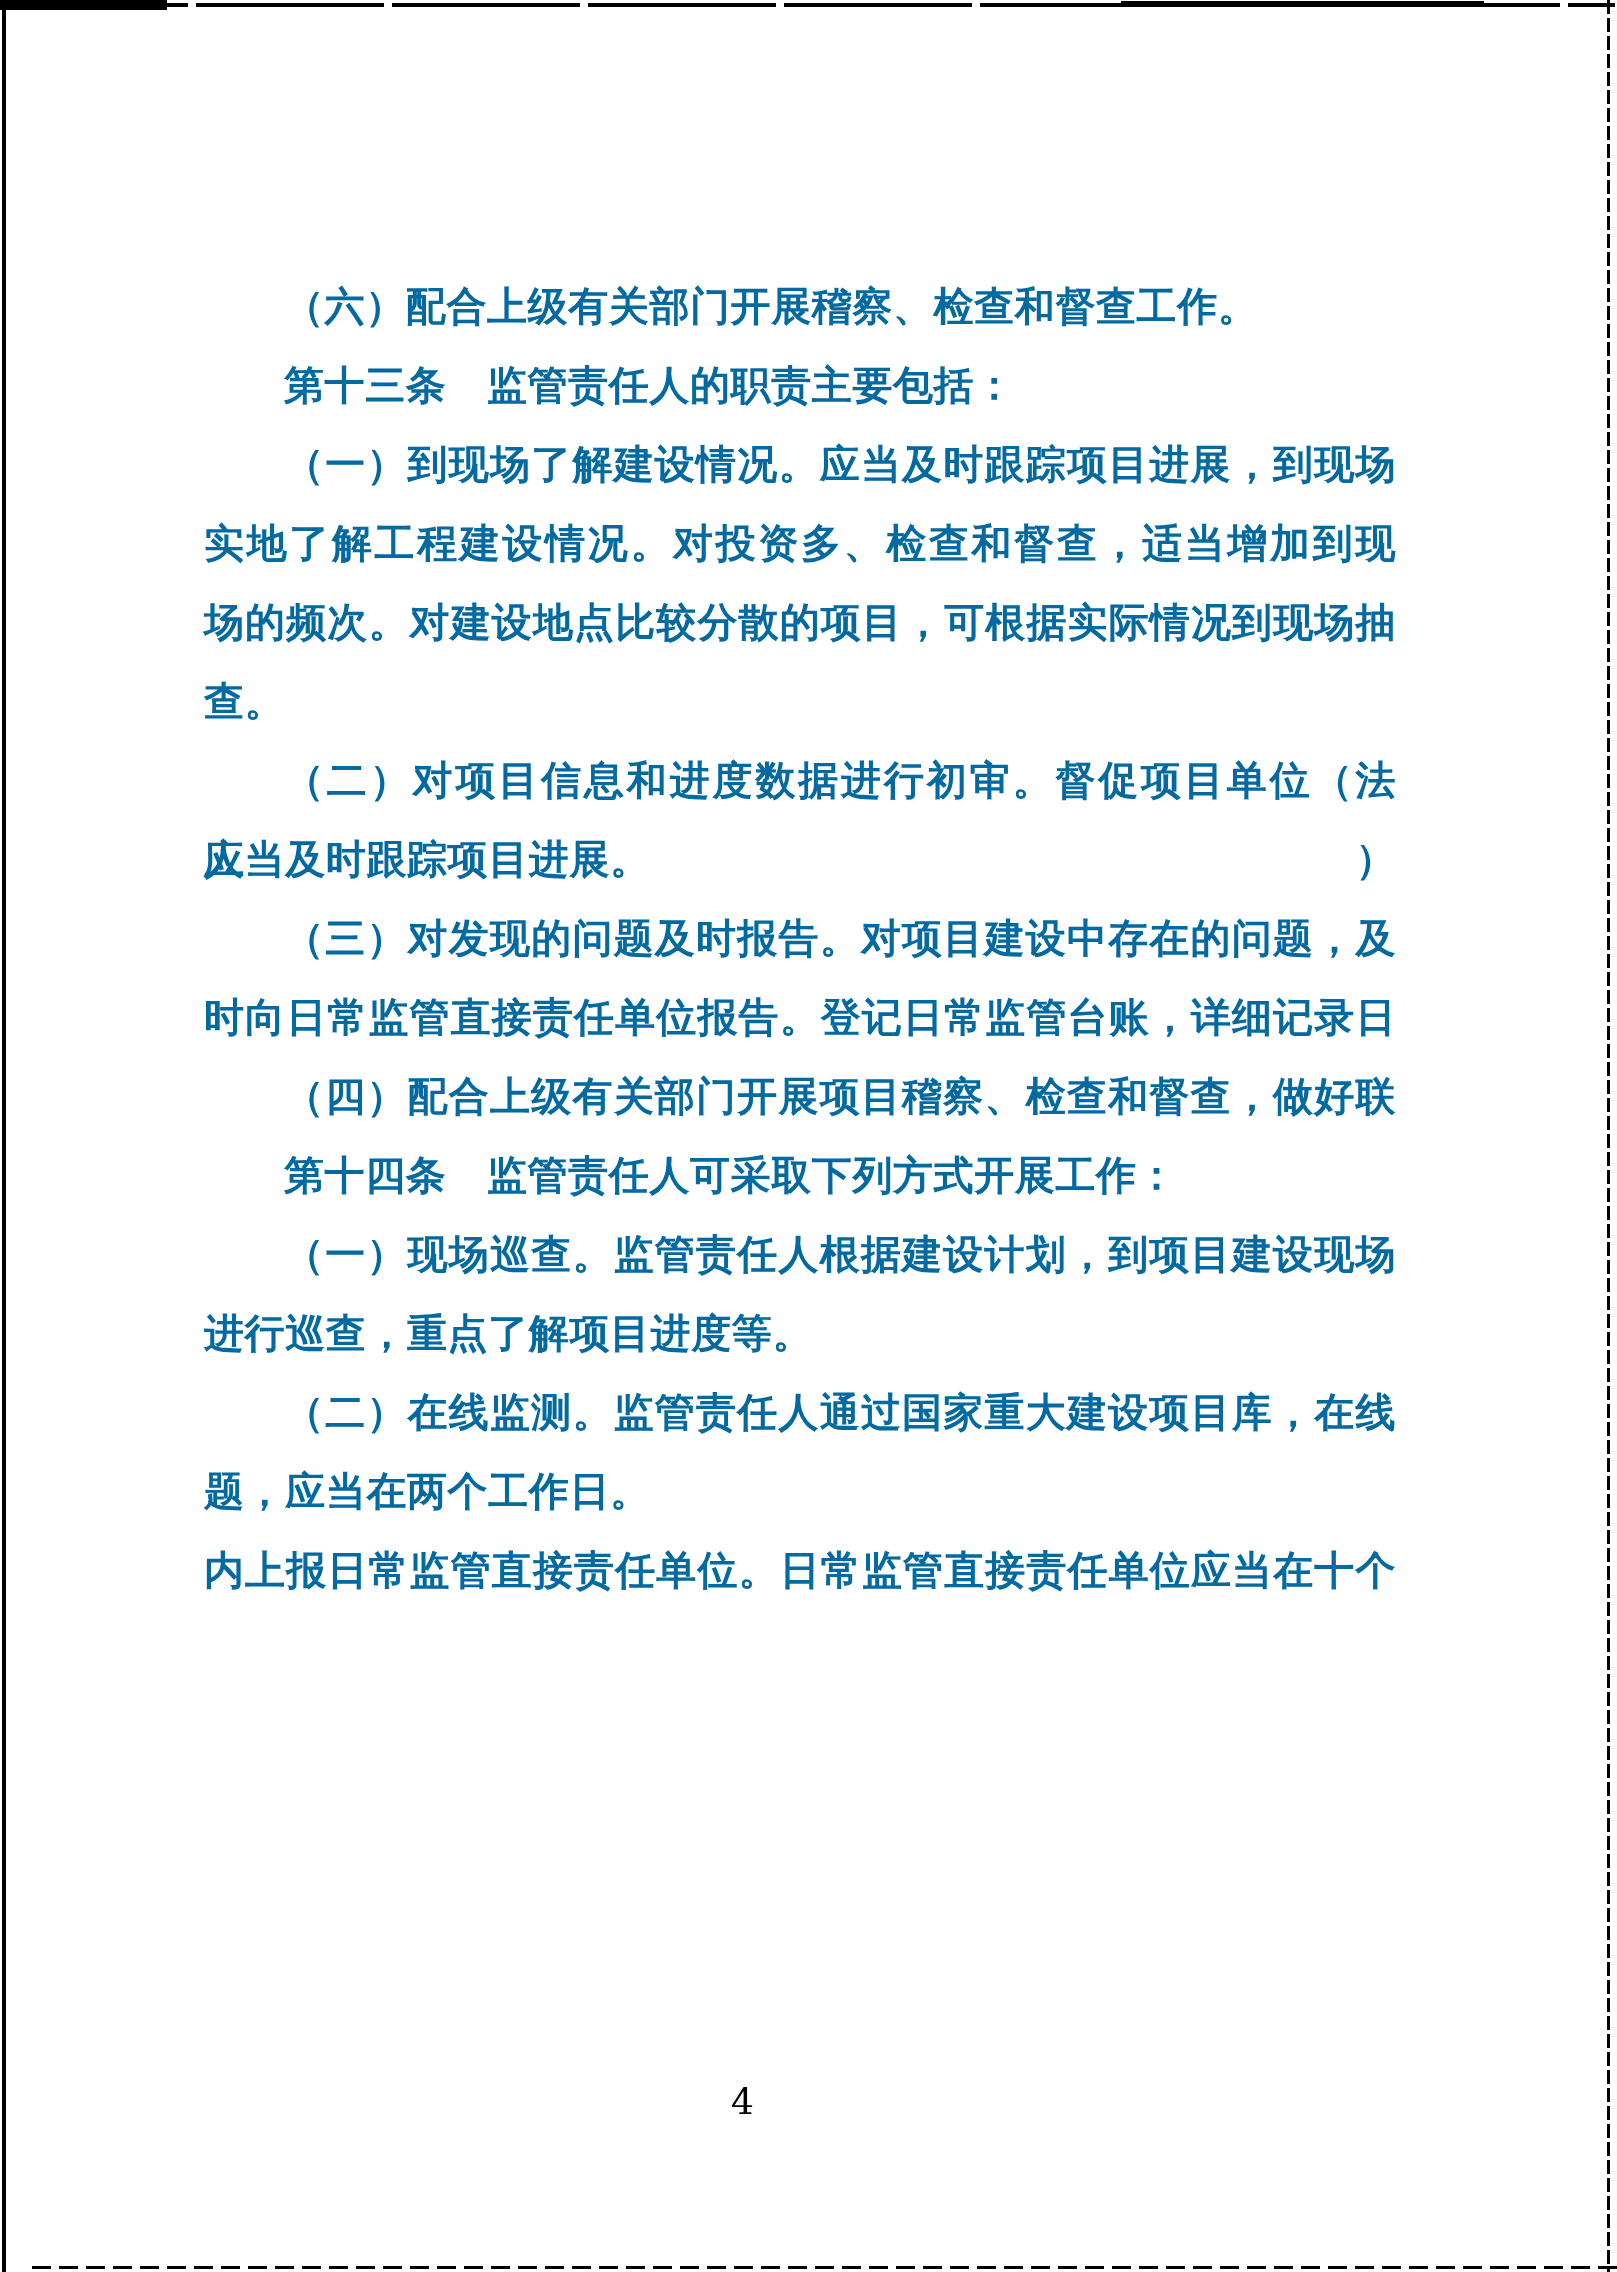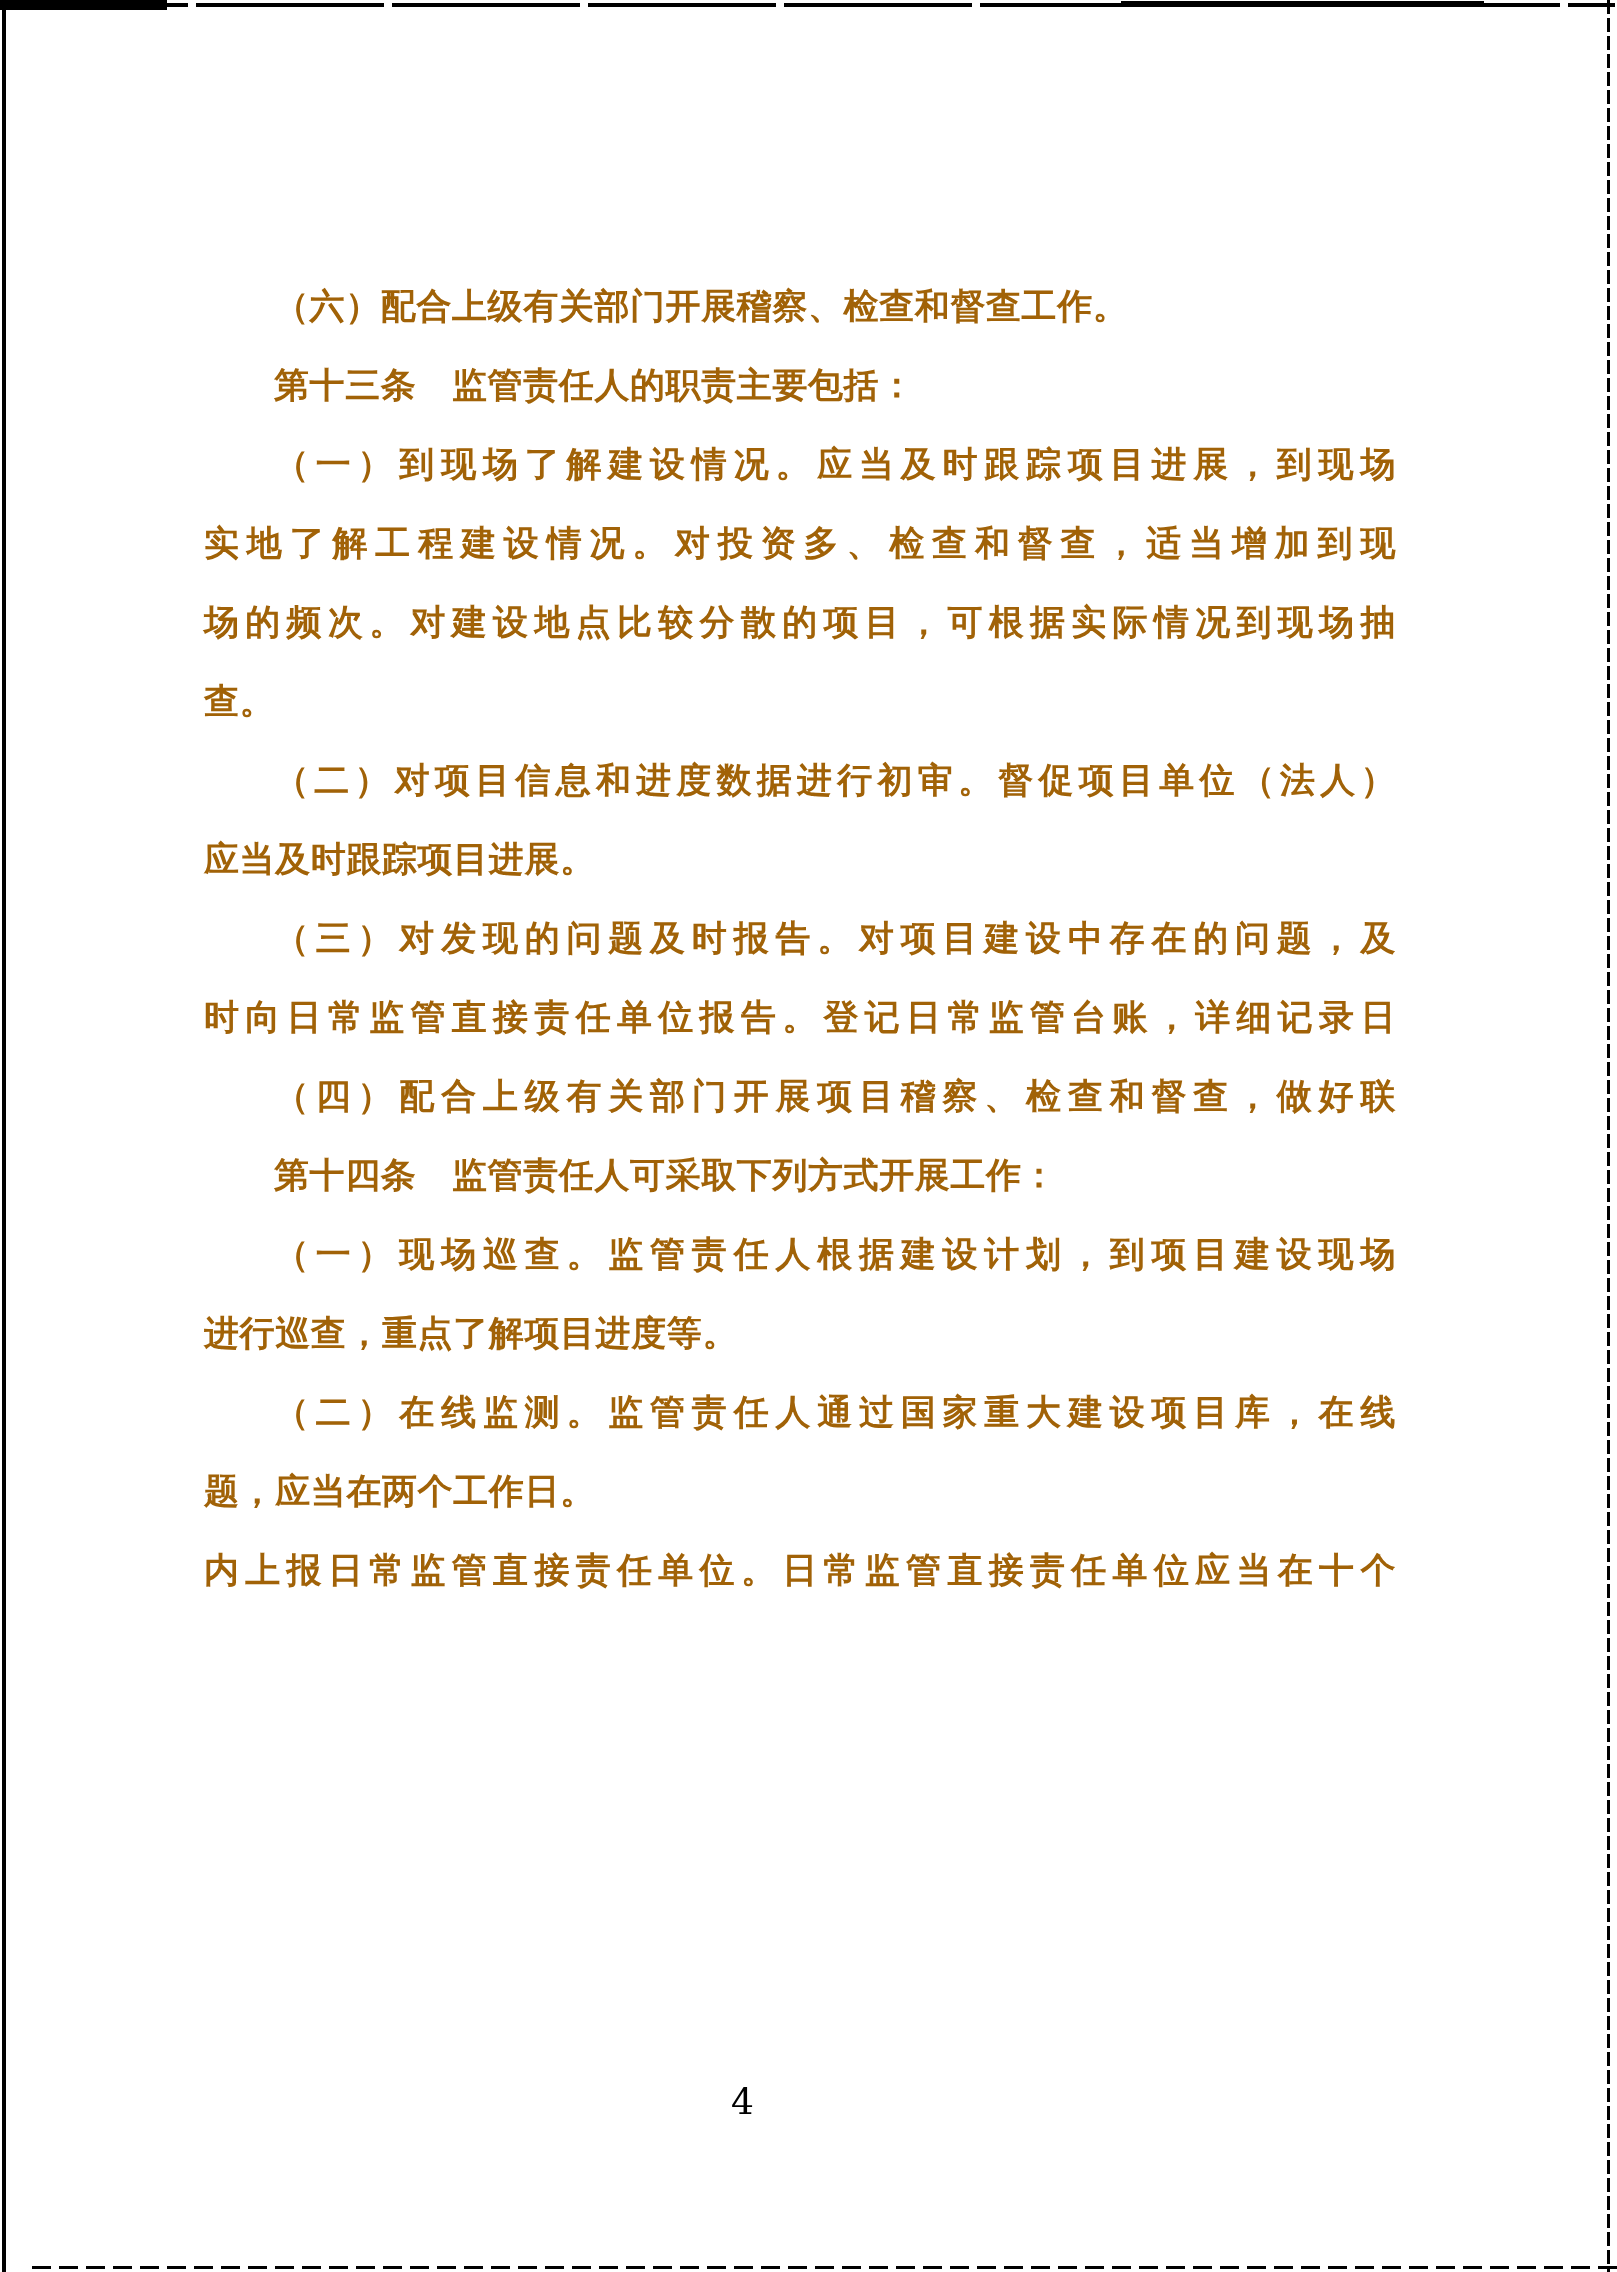--- a/index.html
+++ b/index.html
@@ -32,22 +32,22 @@
   .edge-bottom{
     position:absolute;top:2266px;left:32px;width:1585px;height:2.6px;
     background:repeating-linear-gradient(to right,#000 0 19.4px,rgba(0,0,0,0) 19.4px 27px);
   }
   
   .text-block{
     position:absolute;
     left:204px;
     top:267px;
     width:1192px;
-    color:#a16207;
-    font-size:35px;
+    color:#0369a1;
+    font-size:40px;
     font-weight:700;
     letter-spacing:0.6px;
   }
   .line{
     height:79px;
     line-height:79px;
     white-space:normal;
     overflow:visible;
   }
   .line.indent{ text-indent:2em; }

